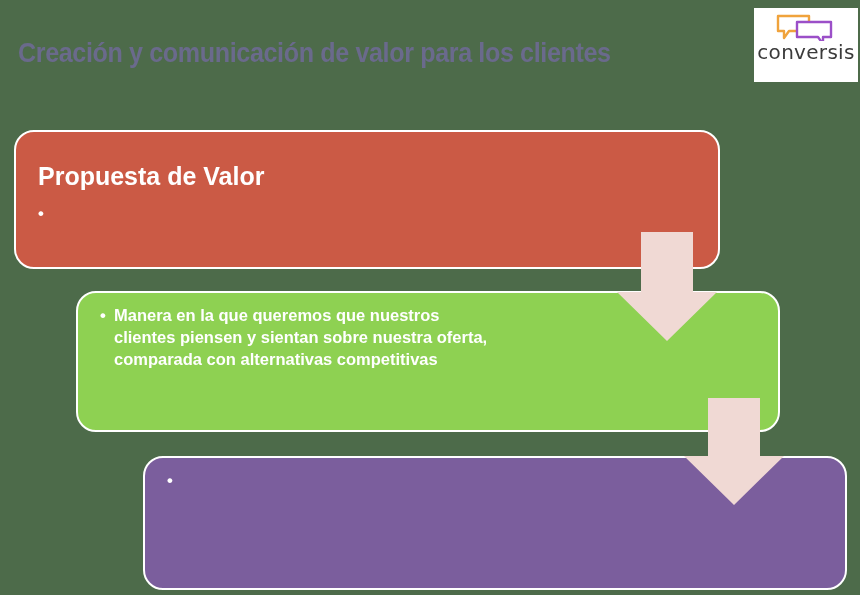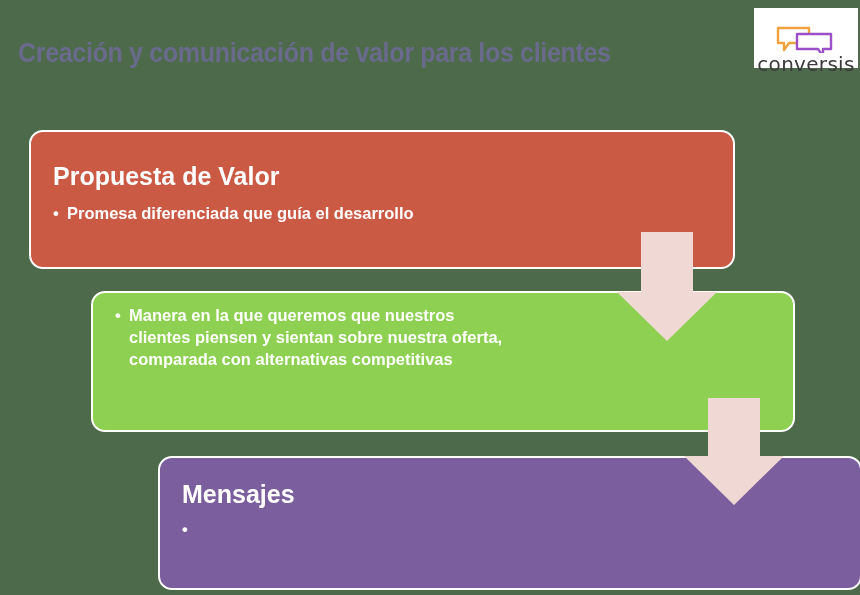--- a/index.html
+++ b/index.html
@@ -28,52 +28,51 @@
     transform: scaleX(0.93);
     transform-origin: left center;
   }
 
   
   .logo-card {
     position: absolute;
     left: 754px;
     top: 8px;
     width: 104px;
-    height: 60px;
+    height: 74px;
     background: #ffffff;
     display: flex;
     flex-direction: column;
     align-items: center;
     justify-content: flex-start;
-    padding-top: 17px;
+    padding-top: 5px;
     box-sizing: border-box;
   }
   .logo-bubbles {
     width: 62px;
     height: 28px;
     position: relative;
   }
   .logo-word {
     font-size: 20px;
     letter-spacing: 0.3px;
     color: #3b3b3b;
     font-family: "DejaVu Sans", sans-serif;
     margin-top: 1px;
     line-height: 1;
   }
 
   
   .flow-box {
     position: absolute;
     border: 2px solid #ffffff;
-    border-radius: 14px;
+    border-radius: 20px;
     box-sizing: border-box;
     color: #ffffff;
     z-index: 2;
-    margin-left: 15px;
   }
   .box-red    { left: 14px;  top: 130px; width: 706px; height: 139px; background: #cb5a45; }
   .box-green  { left: 76px;  top: 291px; width: 704px; height: 141px; background: #8ed152; }
   .box-purple { left: 143px; top: 456px; width: 704px; height: 134px; background: #7b5e9d; }
 
   .box-heading {
     font-size: 25px;
     font-weight: bold;
     line-height: 1;
     white-space: nowrap;
@@ -131,31 +130,29 @@
 <div class="arrow arrow-2">
   <svg width="102" height="108" viewBox="0 0 102 108" xmlns="http://www.w3.org/2000/svg">
     <polygon points="25,0 77,0 77,58 101,58 51,107 1,58 25,58" fill="#f0d9d4"></polygon>
   </svg>
 </div>
 
 <div class="flow-box box-red">
   <div class="box-heading">Propuesta de Valor</div>
   <div class="bullet-row">
     <span class="bullet-dot">•</span>
-    <span class="bullet-text">Promesa diferenciada que guía el desarrollo</span>
   </div>
 </div>
 
 <div class="flow-box box-green">
   <div class="bullet-row">
     <span class="bullet-dot">•</span>
     <span class="bullet-text">Manera en la que queremos que nuestros
 clientes piensen y sientan sobre nuestra oferta,
 comparada con alternativas competitivas</span>
   </div>
 </div>
 
 <div class="flow-box box-purple">
-  <div class="box-heading">Mensajes</div>
   <div class="bullet-row">
     <span class="bullet-dot">•</span>
   </div>
 </div>
 
 </body></html>

